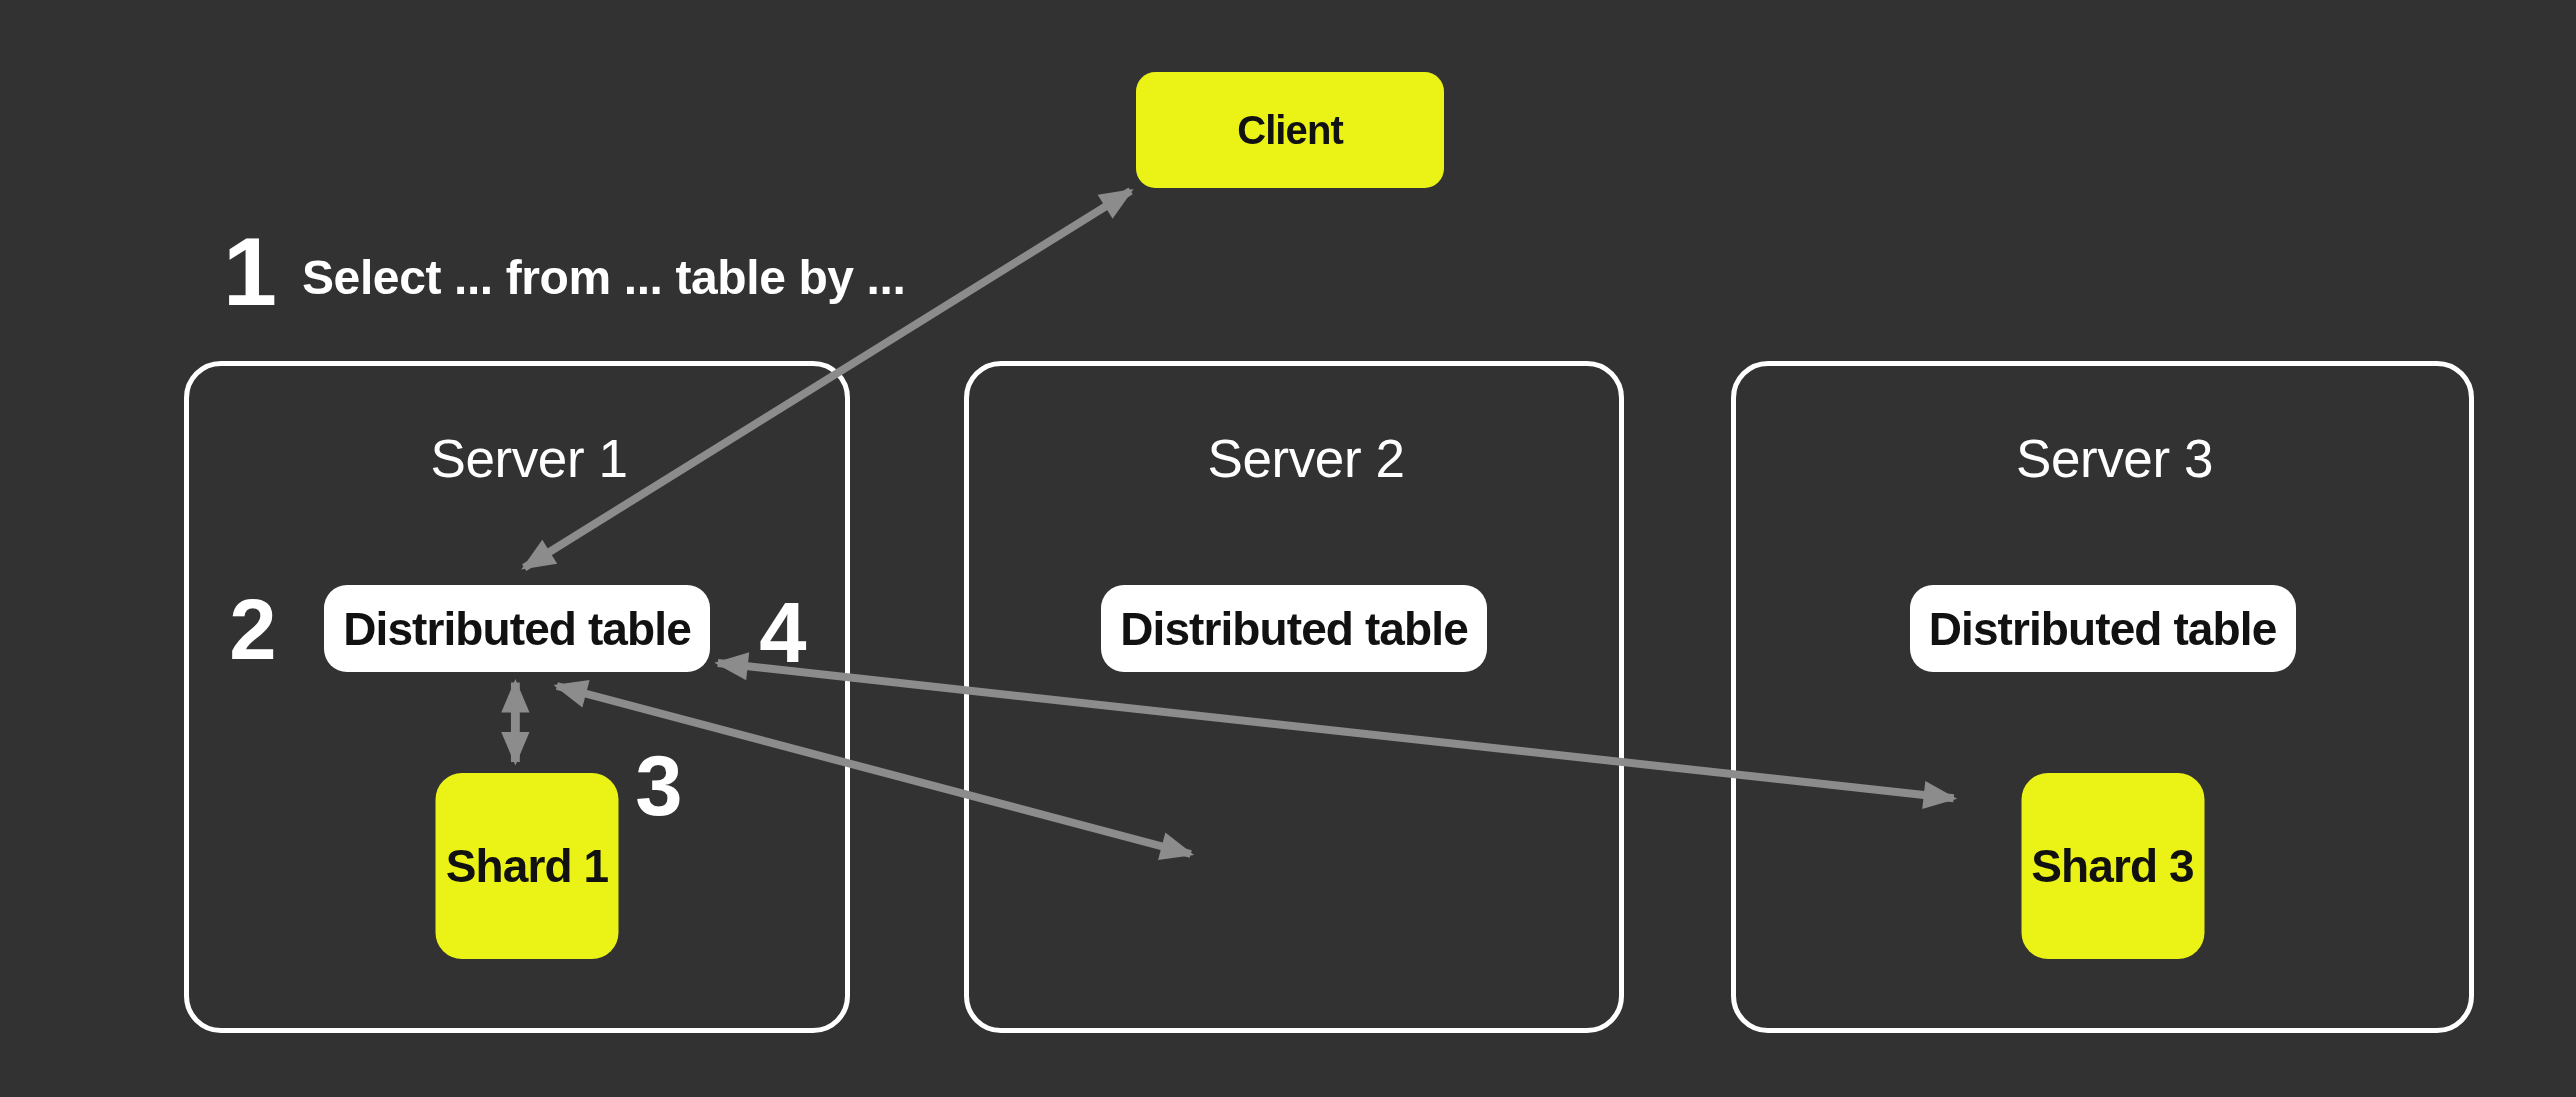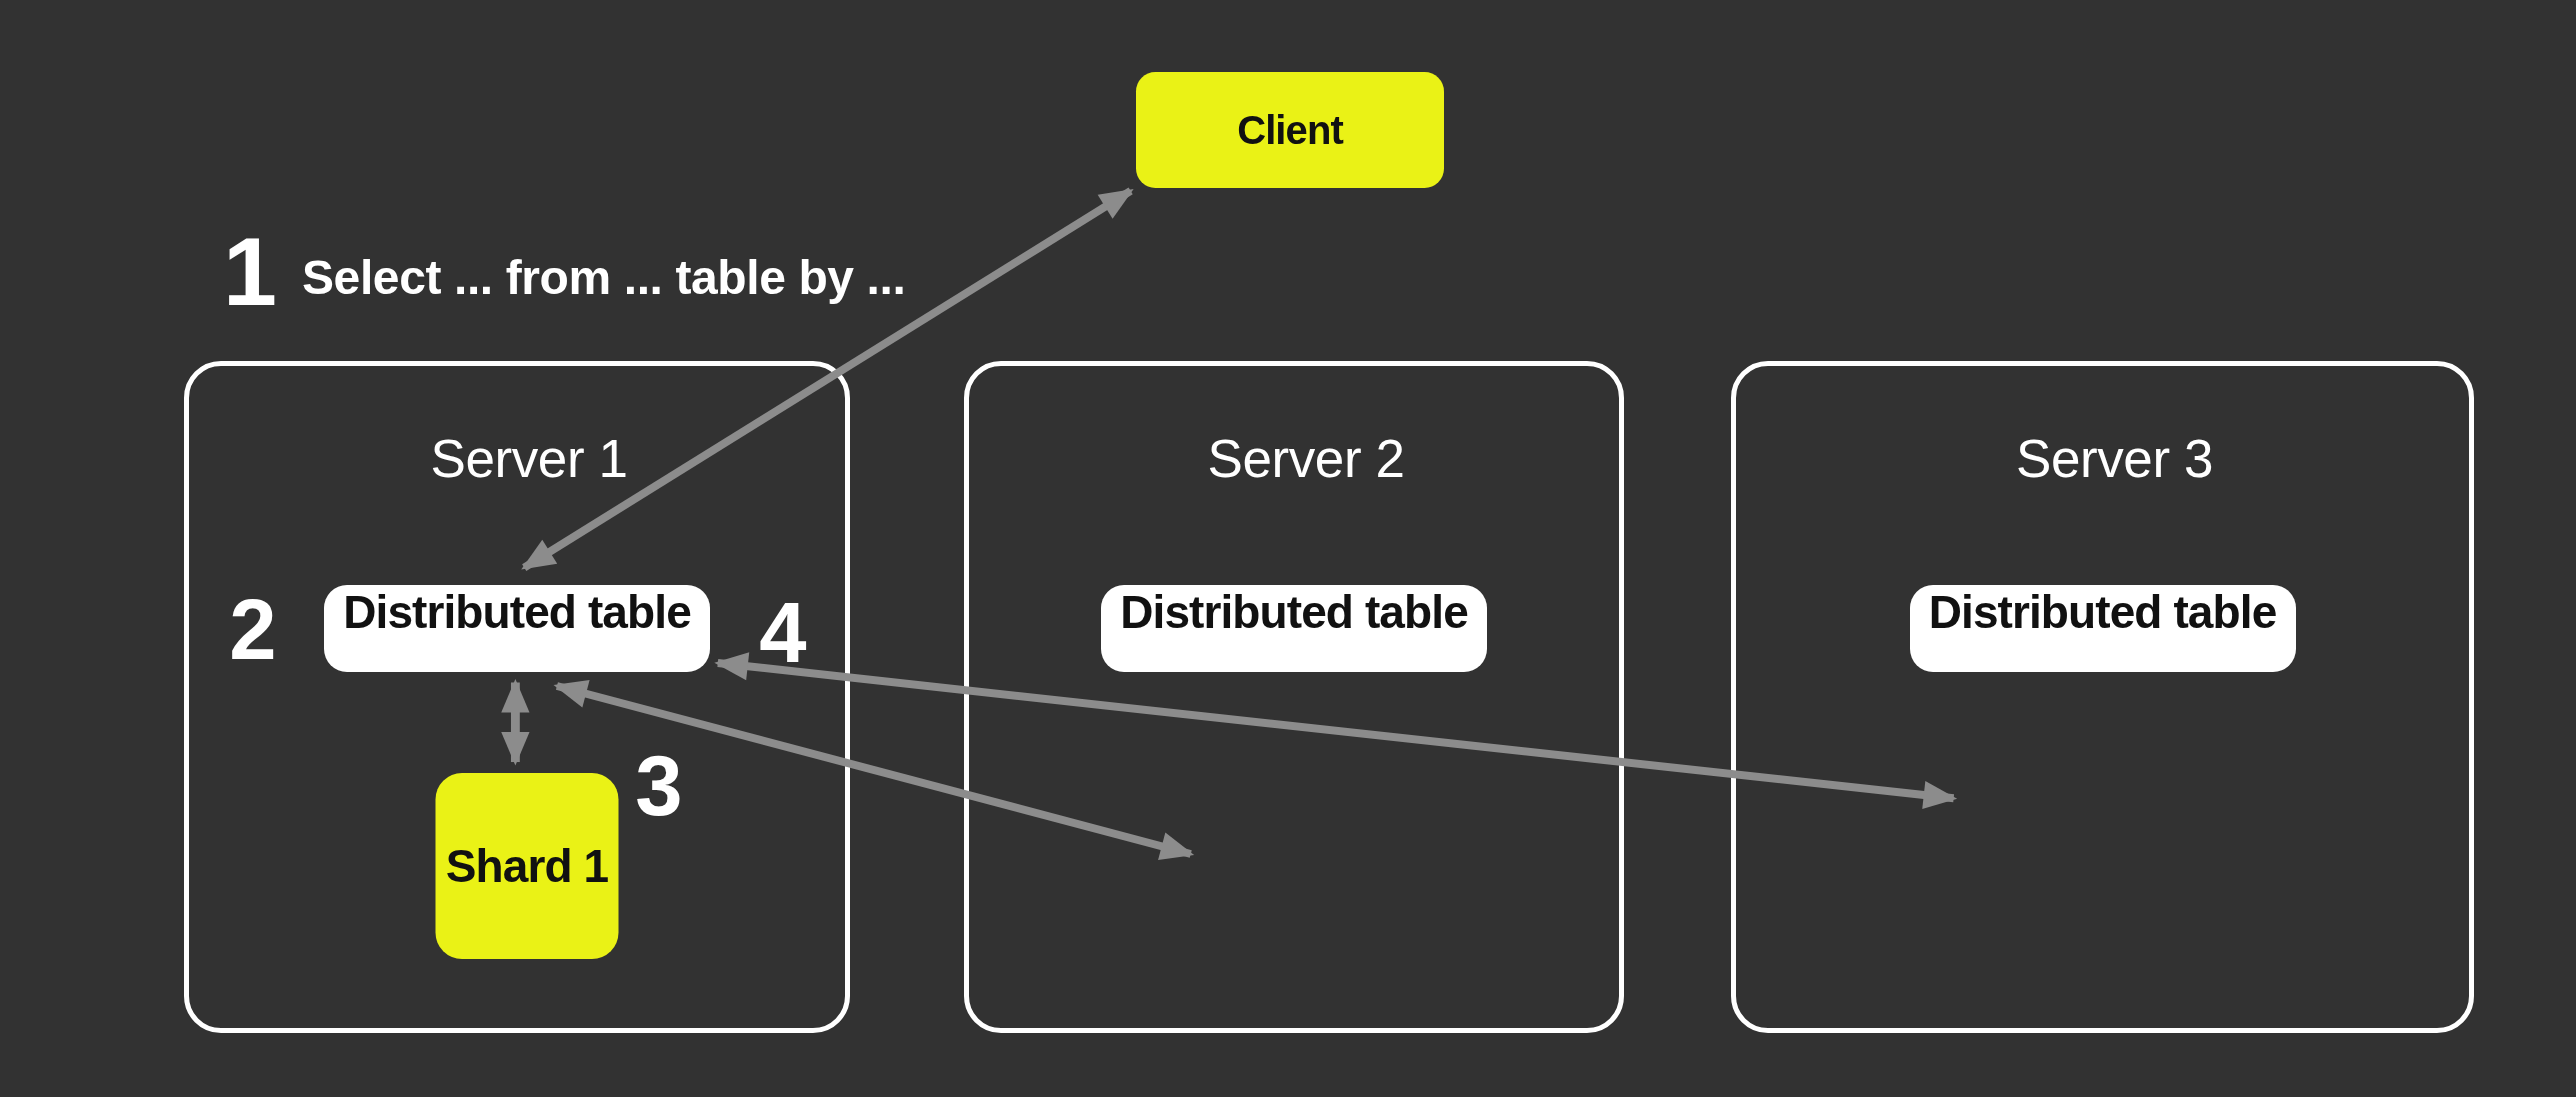--- a/index.html
+++ b/index.html
@@ -44,21 +44,21 @@
   .server.s1{left:184px;width:666px;}
   .server.s2{left:964px;width:660px;padding-left:24px;}
   .server.s3{left:1731px;width:743px;}
   .server-title{
     position:absolute;left:0;right:0;top:62px;
     text-align:center;font-size:53px;font-weight:500;color:var(--white);letter-spacing:-0.4px;margin-left:24px;
   }
   .dtable{
     position:absolute;left:50%;transform:translateX(-50%);top:219px;width:386px;height:87px;
     background:var(--white);border-radius:23px;
-    display:flex;align-items:flex-start;justify-content:center;
+    display:flex;align-items:center;justify-content:center;
   }
   .dtable .label{font-size:46px;font-weight:700;color:var(--text-black);letter-spacing:-0.9px;}
   .shard{
     position:absolute;left:50%;transform:translateX(-50%);top:407px;width:183px;height:186px;
     background:var(--box-yellow);border-radius:26.5px;
     display:flex;align-items:center;justify-content:center;margin-left:10px;
   }
   .shard .label{font-size:46px;font-weight:700;color:var(--text-black);letter-spacing:-0.9px;}
 
   
@@ -109,20 +109,23 @@
     <div class="dtable">
       <span class="label">Distributed table</span>
     </div>
   </section>
 
   <section class="server s3">
     <div class="server-title">Server 3</div>
     <div class="dtable">
       <span class="label">Distributed table</span>
     </div>
+    <div class="shard">
+      <span class="label">Shard 3</span>
+    </div>
   </section>
 
   <div class="stepnum n2">2</div>
   <div class="stepnum n3">3</div>
   <div class="stepnum n4">4</div>
 
 </div>
 
 
 </body></html>

